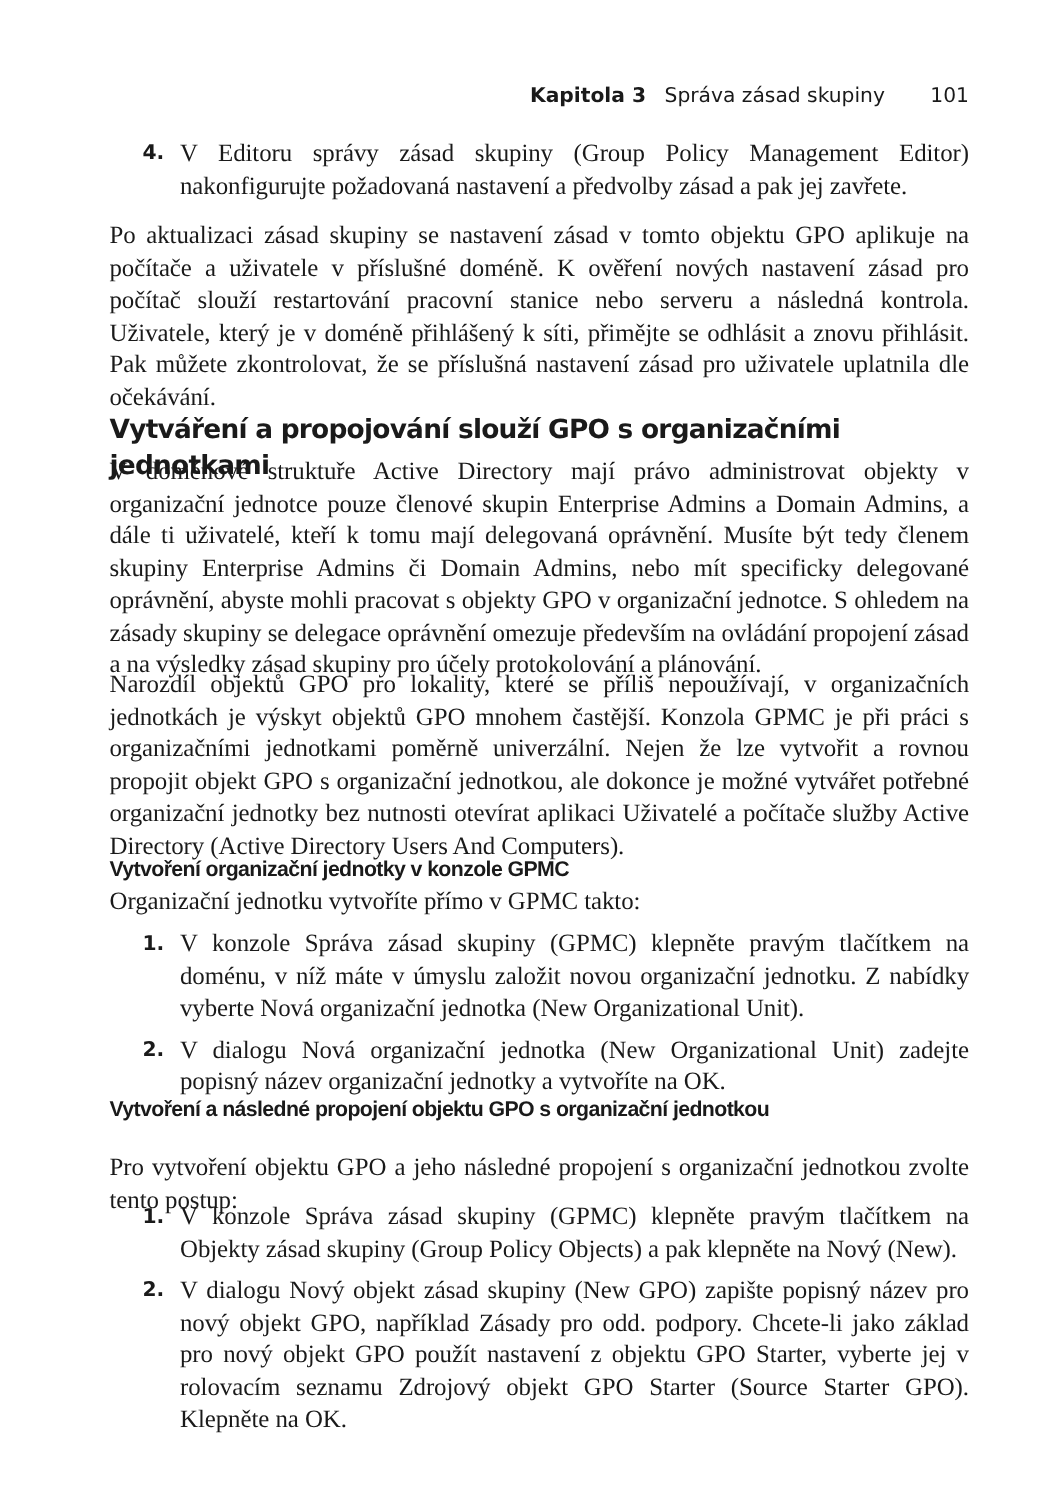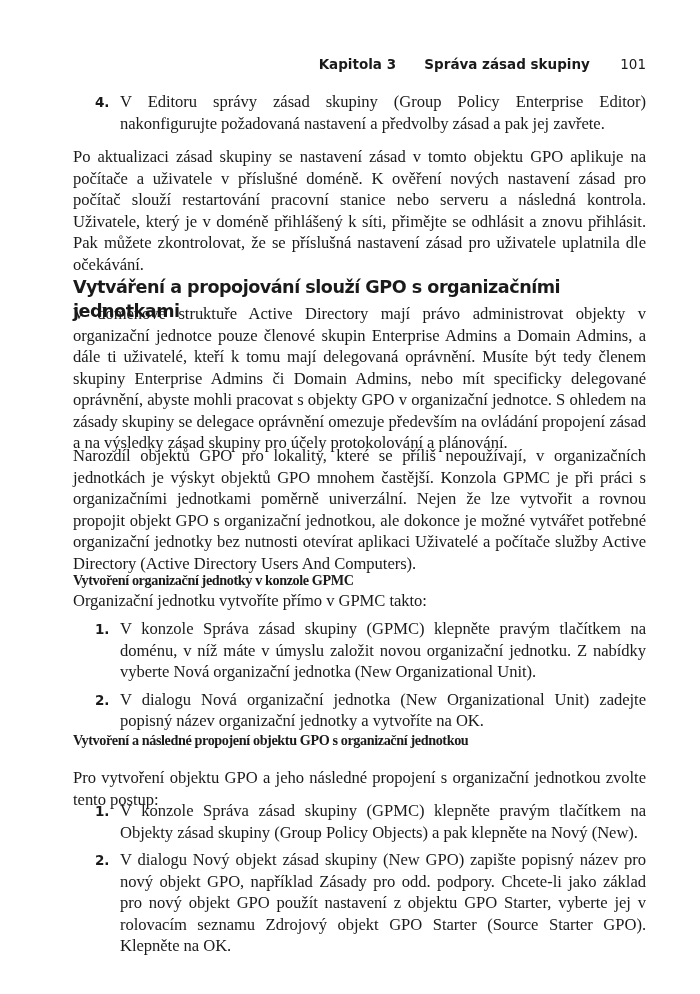--- a/index.html
+++ b/index.html
@@ -1,45 +1,45 @@
 <!DOCTYPE html>
 <html><head>
 <meta charset="utf-8">
 <style>
   html, body { margin: 0; padding: 0; background: #ffffff; }
   body { width: 700px; height: 994px; position: relative; overflow: hidden; color: #1a1a1a; }
   .page { position: absolute; left: 73px; top: 0; width: 573px; }
   .running-head { position: absolute; top: 56px; right: 54px; font-family: "DejaVu Sans", sans-serif; font-size: 13.5px; white-space: nowrap; }
   .running-head .chap { font-weight: bold; }
-  .running-head .title { margin-left: 24px; font-weight: bold; }
+  .running-head .title { margin-left: 8px; }
   .running-head .num { font-weight: normal; margin-left: 26px; }
   .body-text { font-family: "Liberation Serif", serif; font-size: 16.6px; line-height: 21.5px; text-align: justify; margin: 0; letter-spacing: -0.05px; }
   ol { list-style: none; margin: 0; padding: 0; }
   li { position: relative; padding-left: 47px; }
   li .num { position: absolute; left: 22px; top: 1px; font-family: "DejaVu Sans", sans-serif; font-weight: bold; font-size: 13.5px; }
   li .txt { display: block; }
   h2 { font-family: "DejaVu Sans", sans-serif; font-weight: bold; font-size: 17.6px; margin: 0; letter-spacing: -0.5px; line-height: 24px; }
-  h3 { font-family: Liberation Serif, serif; font-weight: bold; font-size: 14.2px; margin: 0; letter-spacing: -0.4px; line-height: 20px; }
+  h3 { font-family: Liberation Sans, sans-serif; font-weight: bold; font-size: 14.2px; margin: 0; letter-spacing: -0.4px; line-height: 20px; }
   .abs { position: absolute; left: 0; width: 573px; }
 </style>
 </head>
 <body>
 
 <div class="running-head">
   <span class="chap">Kapitola 3</span>
   <span class="title">Správa zásad skupiny</span>
   <span class="num">101</span>
 </div>
 
 <div class="page">
 
   <ol class="abs body-text" style="top:91px;">
     <li>
       <span class="num">4.</span>
-      <span class="txt">V Editoru správy zásad skupiny (Group Policy Enterprise Editor) nakonfigurujte požadovaná nastavení a předvolby zásad a pak jej zavřete.</span>
+      <span class="txt">V Editoru správy zásad skupiny (Group Policy Management Editor) nakonfigurujte požadovaná nastavení a předvolby zásad a pak jej zavřete.</span>
     </li>
   </ol>
 
   <p class="abs body-text" style="top:146px;">Po aktualizaci zásad skupiny se nastavení zásad v tomto objektu GPO aplikuje na počítače a uživatele v příslušné doméně. K ověření nových nastavení zásad pro počítač slouží restartování pracovní stanice nebo serveru a následná kontrola. Uživatele, který je v doméně přihlášený k síti, přimějte se odhlásit a znovu přihlásit. Pak můžete zkontrolovat, že se příslušná nastavení zásad pro uživatele uplatnila dle očekávání.</p>
 
   <h2 class="abs" style="top:275px;">Vytváření a propojování slouží GPO s organizačními jednotkami</h2>
 
   <p class="abs body-text" style="top:303px;">V doménové struktuře Active Directory mají právo administrovat objekty v organizační jednotce pouze členové skupin Enterprise Admins a Domain Admins, a dále ti uživatelé, kteří k tomu mají delegovaná oprávnění. Musíte být tedy členem skupiny Enterprise Admins či Domain Admins, nebo mít specificky delegované oprávnění, abyste mohli pracovat s objekty GPO v organizační jednotce. S ohledem na zásady skupiny se delegace oprávnění omezuje především na ovládání propojení zásad a na výsledky zásad skupiny pro účely protokolování a plánování.</p>
 
   <p class="abs body-text" style="top:445px;">Narozdíl objektů GPO pro lokality, které se příliš nepoužívají, v organizačních jednotkách je výskyt objektů GPO mnohem častější. Konzola GPMC je při práci s organizačními jednotkami poměrně univerzální. Nejen že lze vytvořit a rovnou propojit objekt GPO s organizační jednotkou, ale dokonce je možné vytvářet potřebné organizační jednotky bez nutnosti otevírat aplikaci Uživatelé a počítače služby Active Directory (Active Directory Users And Computers).</p>

